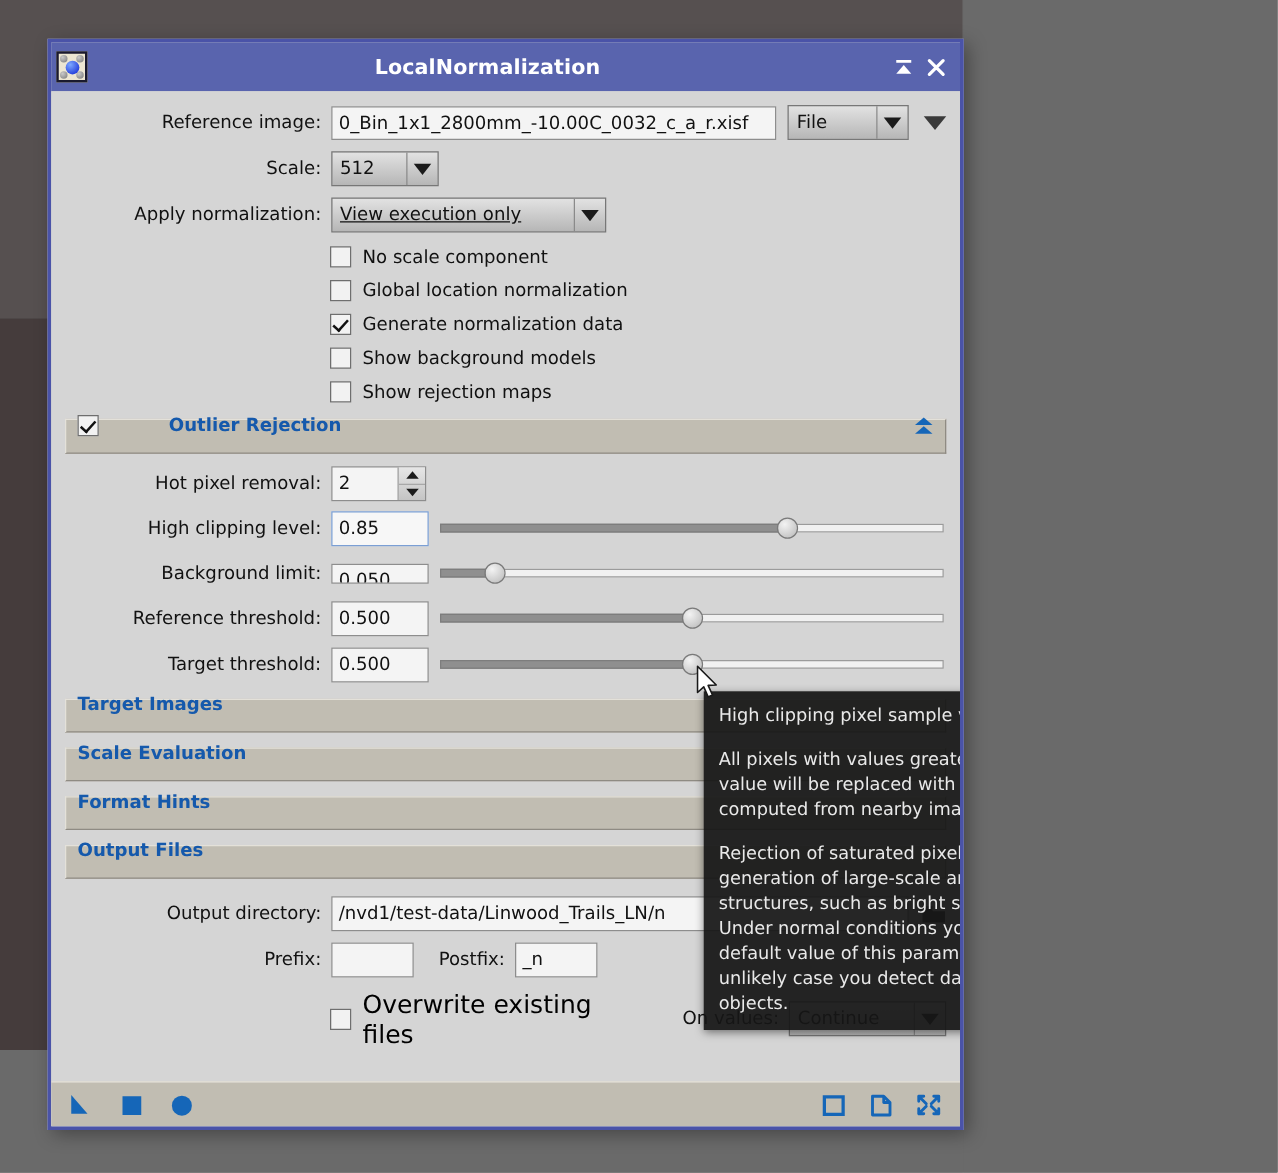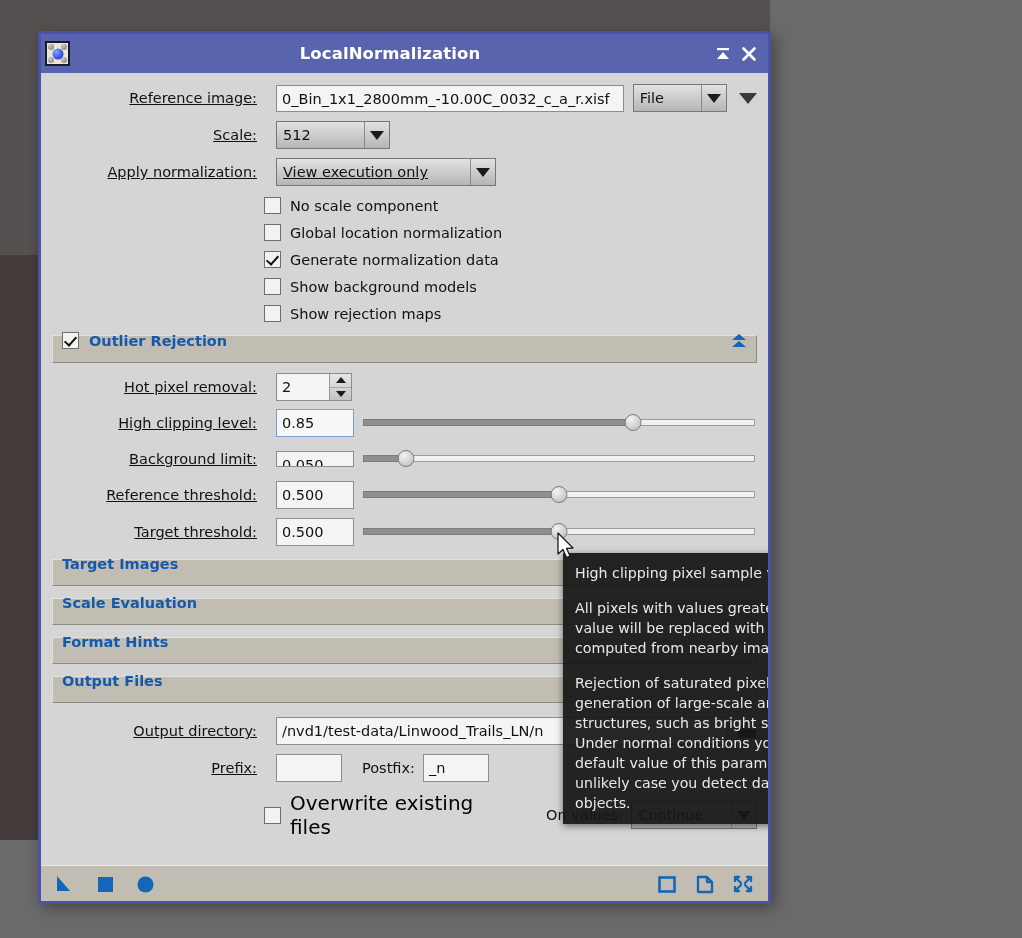--- a/index.html
+++ b/index.html
@@ -96,21 +96,21 @@
     display: flex;
     align-items: center;
     margin-bottom: 7px;
   }
   .lbl {
     font-size: 14.5px;
     color: #111;
     text-align: right;
     flex: 0 0 auto;
   }
-  .lbl-w { width: 205px; padding-right: 19px; text-decoration: underline; }
+  .lbl-w { width: 205px; padding-right: 8px; }
   
   .tfield {
     background: #f4f4f4;
     border: 1px solid #8d8d8d;
     box-sizing: border-box;
     font-size: 14.5px;
     color: #111;
     padding: 3px 5px;
     height: 27px;
     line-height: 20px;
@@ -250,20 +250,21 @@
     border-top: 1px solid #e4e1d9;
     border-left: 1px solid #e4e1d9;
     border-right: 1px solid #8f8b83;
     border-bottom: 1px solid #8f8b83;
     height: 27px;
     display: flex;
     align-items: center;
     padding: 0 8px 17px 9px;
     box-sizing: border-box;
     margin-bottom: 7px;
+    gap: 46px;
   }
   .sec .sec-title {
     color: #1559ac;
     font-weight: bold;
     font-size: 14.5px;
     margin-left: 10px;
   }
   .sec .sec-title.nocb { margin-left: 0; }
   .sec .spacer { flex: 1 1 auto; }
   .collapse-ico { width: 18px; height: 16px; }
@@ -360,21 +361,21 @@
               <i class="tri-down"></i>
             </span>
         </div>
         <div style="margin-left:12px;display:flex;align-items:center;">
           <i class="tri-down big"></i>
         </div>
       </div>
 
       <div class="row" style="margin-bottom:9px;">
         <div class="lbl lbl-w">Scale:</div>
-        <div class="combo" style="width:114px;">
+        <div class="combo" style="width:86px;">
           <span class="cb-text">512</span>
           <span class="cb-arrow">
               <i class="tri-down"></i>
             </span>
         </div>
       </div>
 
       <div class="row" style="margin-bottom:11px;">
         <div class="lbl lbl-w">Apply normalization:</div>
         <div class="combo" style="width:220px;text-decoration:underline;">

